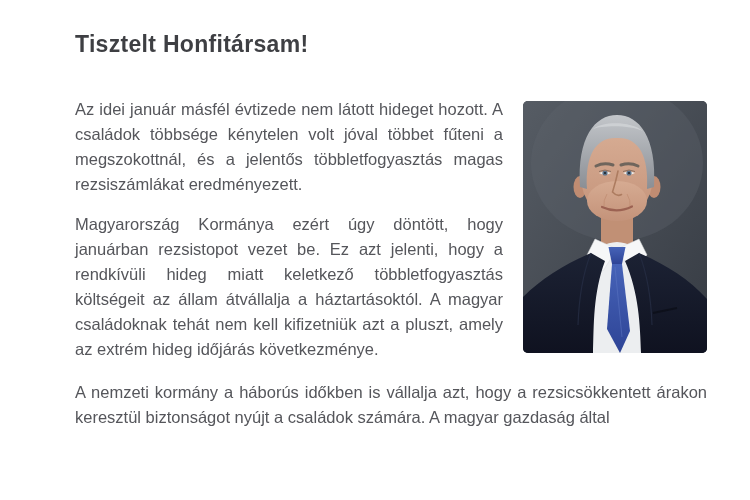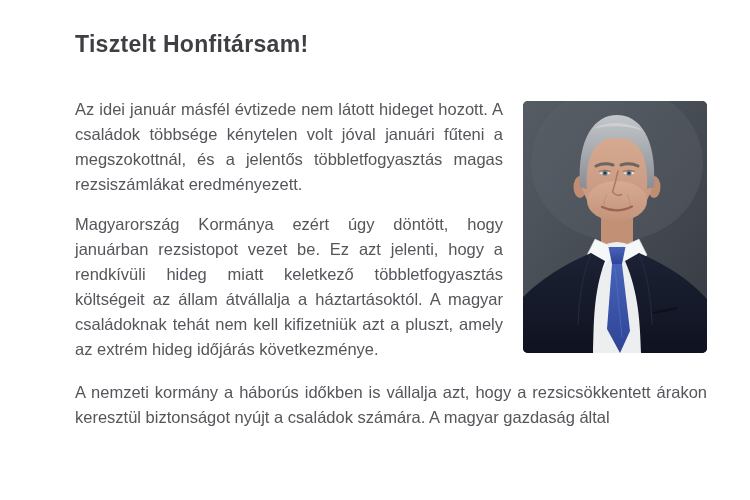--- a/index.html
+++ b/index.html
@@ -56,21 +56,21 @@
 </style>
 </head>
 <body>
 
 <main class="page">
 
   <h1 class="page-title">Tisztelt Honfitársam!</h1>
 
   <section class="intro-row">
     <div class="intro-col">
-      <p class="body-par">Az idei január másfél évtizede nem látott hideget hozott. A családok többsége kénytelen volt jóval januári fűteni a megszokottnál, és a jelentős többletfogyasztás magas rezsiszámlákat eredményezett.</p>
+      <p class="body-par">Az idei január másfél évtizede nem látott hideget hozott. A családok többsége kénytelen volt jóval többet fűteni a megszokottnál, és a jelentős többletfogyasztás magas rezsiszámlákat eredményezett.</p>
       <p class="body-par">Magyarország Kormánya ezért úgy döntött, hogy januárban rezsistopot vezet be. Ez azt jelenti, hogy a rendkívüli hideg miatt keletkező többletfogyasztás költségeit az állam átvállalja a háztartásoktól. A magyar családoknak tehát nem kell kifizetniük azt a pluszt, amely az extrém hideg időjárás következménye.</p>
     </div>
 
     <figure class="portrait-figure">
       <svg viewBox="0 0 184 252" xmlns="http://www.w3.org/2000/svg">
         <defs>
           <linearGradient id="bgGrad" x1="0" y1="0" x2="1" y2="1">
             <stop offset="0" stop-color="#565c64"></stop>
             <stop offset="1" stop-color="#363b43"></stop>
           </linearGradient>

